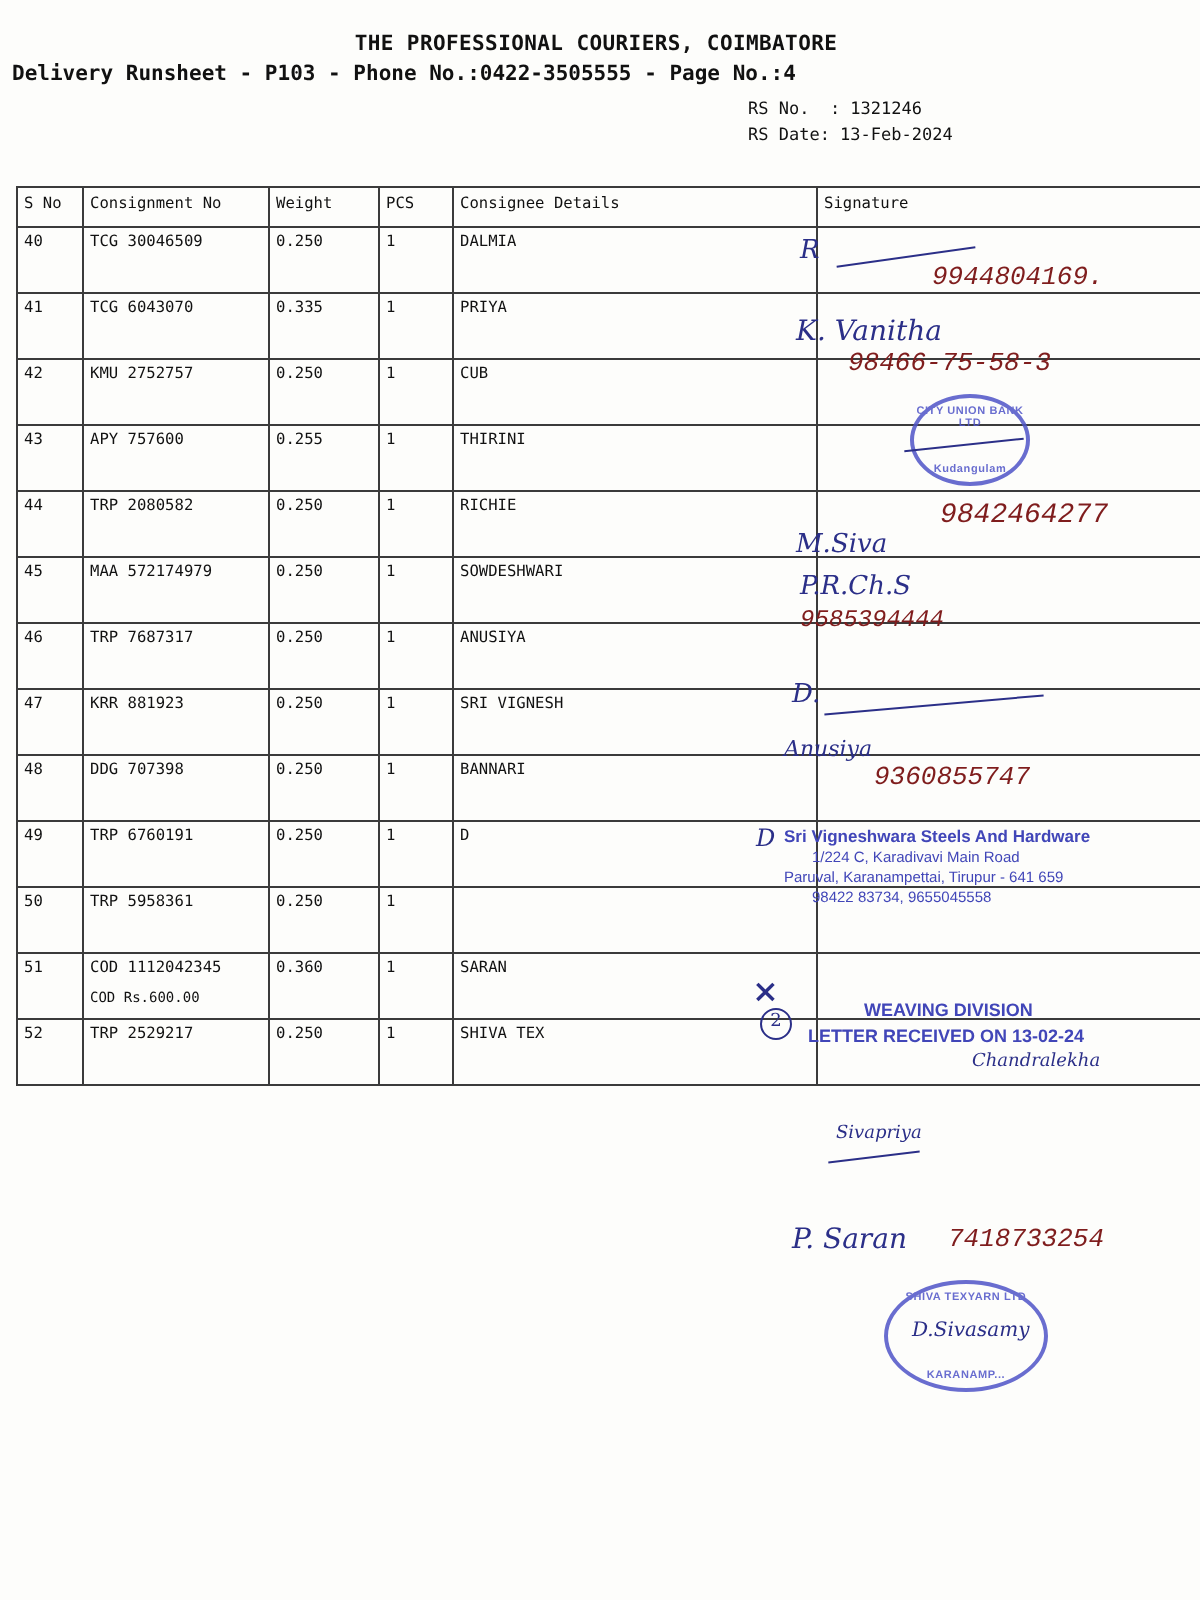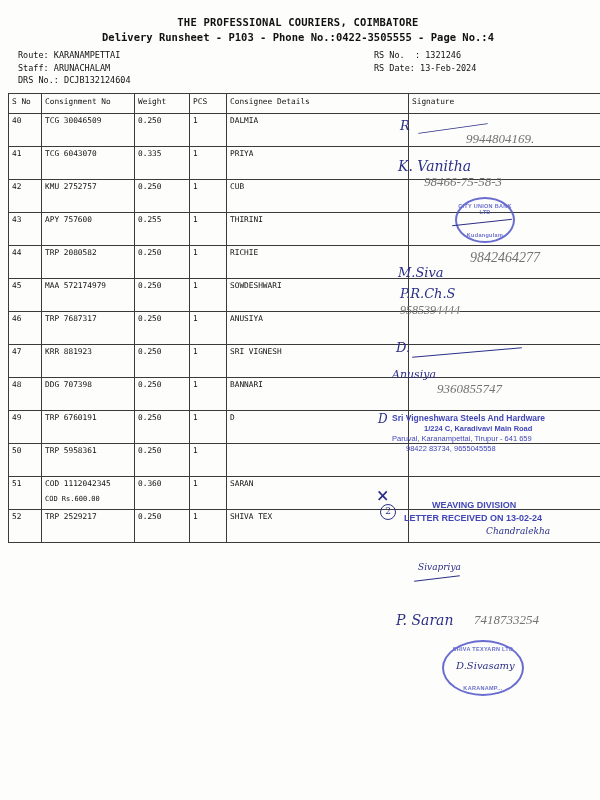--- a/index.html
+++ b/index.html
@@ -23,21 +23,21 @@
     padding: 10px 10px 0 6px;
   }
   .title {
     text-align: center;
     font-weight: bold;
     font-size: 10.5px;
     letter-spacing: 0.2px;
     margin-top: 6px;
   }
   .subtitle {
-    text-align: center;
+    text-align: left;
     font-weight: bold;
     font-size: 10.5px;
     margin-top: 3px;
   }
   .headinfo {
     position: relative;
     margin-top: 6px;
     height: 44px;
     font-size: 8.5px;
   }
@@ -95,22 +95,22 @@
   }
   .hw {
     position: absolute;
     color: #2b2f88;
     font-family: "DejaVu Serif", serif;
     font-style: italic;
     white-space: nowrap;
   }
   .num {
     position: absolute;
-    color: #737373;
-    font-family: Liberation Serif, serif;
+    color: #7f1d1d;
+    font-family: Liberation Mono, monospace;
     font-style: italic;
     white-space: nowrap;
   }
   .stamp-text {
     position: absolute;
     color: #4146b8;
     font-family: "Liberation Sans", sans-serif;
     font-weight: bold;
     white-space: nowrap;
   }
@@ -150,25 +150,20 @@
 </style>
 </head>
 <body>
 
 <div class="page">
 
   <div class="title">THE PROFESSIONAL COURIERS, COIMBATORE</div>
   <div class="subtitle">Delivery Runsheet - P103 - Phone No.:0422-3505555 - Page No.:4</div>
 
   <div class="headinfo">
-    <div class="hi-left">
-      <div>Route: KARANAMPETTAI</div>
-      <div>Staff: ARUNACHALAM</div>
-      <div>DRS No.: DCJB132124604</div>
-    </div>
     <div class="hi-right">
       <div>RS No.  : 1321246</div>
       <div>RS Date: 13-Feb-2024</div>
     </div>
   </div>
 
   <table class="grid">
     <thead>
       <tr>
         <th class="c-sno">S No</th>
@@ -313,21 +308,21 @@
   <span class="num" style="left:400px; top:303px; font-size:12px;">9585394444</span>
 
   <span class="hw" style="left:396px; top:340px; font-size:13px;">D.</span>
   <span class="scribble" style="left:412px; top:352px; width:110px; transform:rotate(-5deg);"></span>
 
   <span class="hw" style="left:392px; top:368px; font-size:11px;">Anusiya</span>
   <span class="num" style="left:437px; top:381px; font-size:13px;">9360855747</span>
 
   <span class="hw" style="left:378px; top:412px; font-size:12px;">D</span>
   <span class="stamp-text" style="left:392px; top:413px; font-size:8.5px;">Sri Vigneshwara Steels And Hardware</span>
-  <span class="stamp-text" style="left:424px; top:424px; font-size:7.5px; font-weight:bold;">1/224 C, Karadivavi Main Road</span>
+  <span class="stamp-text" style="left:406px; top:424px; font-size:7.5px; font-weight:normal;">1/224 C, Karadivavi Main Road</span>
   <span class="stamp-text" style="left:392px; top:434px; font-size:7.5px; font-weight:normal;">Paruval, Karanampettai, Tirupur - 641 659</span>
   <span class="stamp-text" style="left:406px; top:444px; font-size:7.5px; font-weight:normal;">98422 83734, 9655045558</span>
 
   <span class="hw" style="left:376px; top:486px; font-size:16px; font-weight:bold;">×</span>
   <div class="circle-num" style="left:380px; top:504px;">2</div>
   <span class="stamp-text" style="left:432px; top:500px; font-size:9px;">WEAVING DIVISION</span>
   <span class="stamp-text" style="left:404px; top:513px; font-size:9px;">LETTER RECEIVED ON 13-02-24</span>
   <span class="hw" style="left:486px; top:526px; font-size:9px;">Chandralekha</span>
 
   <span class="hw" style="left:418px; top:562px; font-size:9px;">Sivapriya</span>

